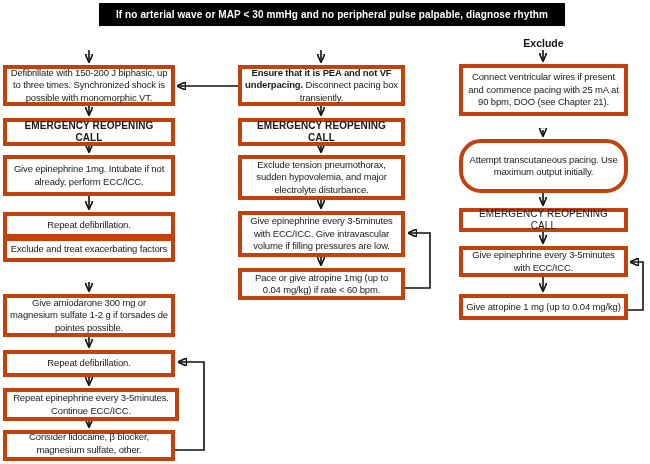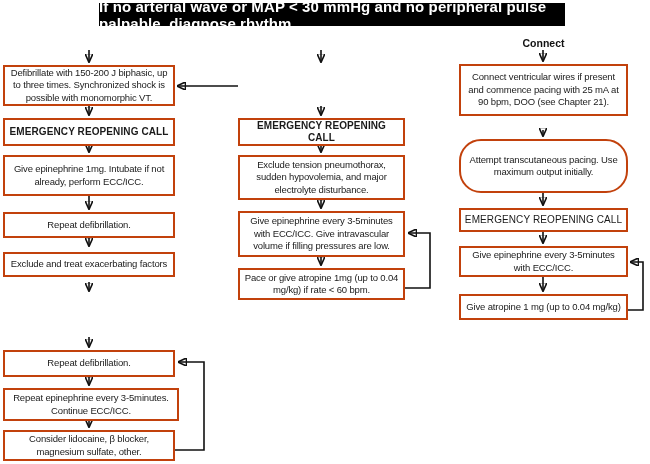--- a/index.html
+++ b/index.html
@@ -3,48 +3,48 @@
 <meta charset="utf-8">
 <style>
   html,body{margin:0;padding:0;background:#ffffff;}
   .canvas{
     position:relative;width:650px;height:464px;background:#ffffff;
     font-family:"Liberation Sans",sans-serif;color:#1a1a1a;overflow:hidden;
   }
   .banner{
     position:absolute;left:99px;top:3px;width:466px;height:23px;
     background:#000000;color:#ffffff;display:flex;align-items:center;justify-content:center;
-    font-size:15px;font-weight:bold;letter-spacing:0.1px;
+    font-size:10px;font-weight:bold;letter-spacing:0.1px;
   }
   .col-label{
     position:absolute;top:37px;height:13px;text-align:center;
     font-size:10.5px;font-weight:bold;color:#111111;
   }
   .box{
     position:absolute;box-sizing:border-box;background:#ffffff;
-    border:2px solid #c2410c;display:flex;align-items:center;justify-content:center;
+    border:4px solid #c2410c;display:flex;align-items:center;justify-content:center;
     font-size:9.5px;line-height:12.5px;letter-spacing:-0.15px;padding:1px 3px;
   }
   .box .txt{width:100%;text-align:center;}
   .b{font-weight:bold;}
   .emg{font-size:10px;letter-spacing:0.1px;}
   svg.connectors{position:absolute;left:0;top:0;pointer-events:none;}
   svg.connectors path{stroke:#111111;stroke-width:1.6;fill:none;}
 </style>
 </head>
 <body>
 
 <div class="canvas">
 
   <div class="banner">
     <span>If no arterial wave or MAP &lt; 30 mmHg and no peripheral pulse palpable, diagnose rhythm</span>
   </div>
 
   <div class="col-label" style="left:3px;width:172px;margin-top:44px;">VF/P-VT</div>
-  <div class="col-label" style="left:459px;width:169px;">Connect</div>
+  <div class="col-label" style="left:459px;width:169px;">Exclude</div>
 
   <svg class="connectors" width="650" height="464">
     <defs>
       <marker id="ah" markerUnits="userSpaceOnUse" markerWidth="9" markerHeight="8" refX="8.5" refY="4" orient="auto">
         <path d="M0,0 L9,4 L0,8 Z" fill="#111111" stroke="none"></path>
       </marker>
     </defs>
 
     <path d="M89,50 L89,62" marker-end="url(#ah)"></path>
     <path d="M89,106 L89,115" marker-end="url(#ah)"></path>
@@ -78,33 +78,39 @@
   </div>
   <div class="box" style="left:3px;top:118px;width:172px;height:28px;">
     <div class="txt b emg"><span>EMERGENCY REOPENING CALL</span></div>
   </div>
   <div class="box" style="left:3px;top:155px;width:172px;height:41px;">
     <div class="txt"><span>Give epinephrine 1mg. Intubate if not already, perform ECC/ICC.</span></div>
   </div>
   <div class="box" style="left:3px;top:212px;width:172px;height:26px;">
     <div class="txt"><span>Repeat defibrillation.</span></div>
   </div>
-  <div class="box" style="left:3px;top:252px;width:172px;height:25px;">
+  <div class="box" style="left:3px;top:237px;width:172px;height:25px;">
     <div class="txt"><span>Exclude and treat exacerbating factors</span></div>
+  </div>
+  <div class="box" style="left:3px;top:294px;width:172px;height:43px;">
+    <div class="txt"><span>Give amiodarone 300 mg or magnesium sulfate 1-2 g if torsades de pointes possible.</span></div>
   </div>
   <div class="box" style="left:3px;top:350px;width:172px;height:27px;">
     <div class="txt"><span>Repeat defibrillation.</span></div>
   </div>
   <div class="box" style="left:3px;top:388px;width:176px;height:33px;">
     <div class="txt"><span>Repeat epinephrine every 3-5minutes. Continue ECC/ICC.</span></div>
   </div>
   <div class="box" style="left:3px;top:430px;width:172px;height:31px;align-items:flex-end;">
     <div class="txt"><span>Consider lidocaine, β blocker, magnesium sulfate, other.</span></div>
   </div>
 
+  <div class="box" style="left:238px;top:65px;width:167px;height:41px;">
+    <div class="txt"><span class="b">Ensure that it is PEA and not VF underpacing.</span><span> Disconnect pacing box transiently.</span></div>
+  </div>
   <div class="box" style="left:238px;top:118px;width:167px;height:28px;">
     <div class="txt b emg"><span>EMERGENCY REOPENING CALL</span></div>
   </div>
   <div class="box" style="left:238px;top:155px;width:167px;height:45px;">
     <div class="txt"><span>Exclude tension pneumothorax, sudden hypovolemia, and major electrolyte disturbance.</span></div>
   </div>
   <div class="box" style="left:238px;top:211px;width:167px;height:46px;">
     <div class="txt"><span>Give epinephrine every 3-5minutes with ECC/ICC. Give intravascular volume if filling pressures are low.</span></div>
   </div>
   <div class="box" style="left:238px;top:268px;width:167px;height:32px;">

